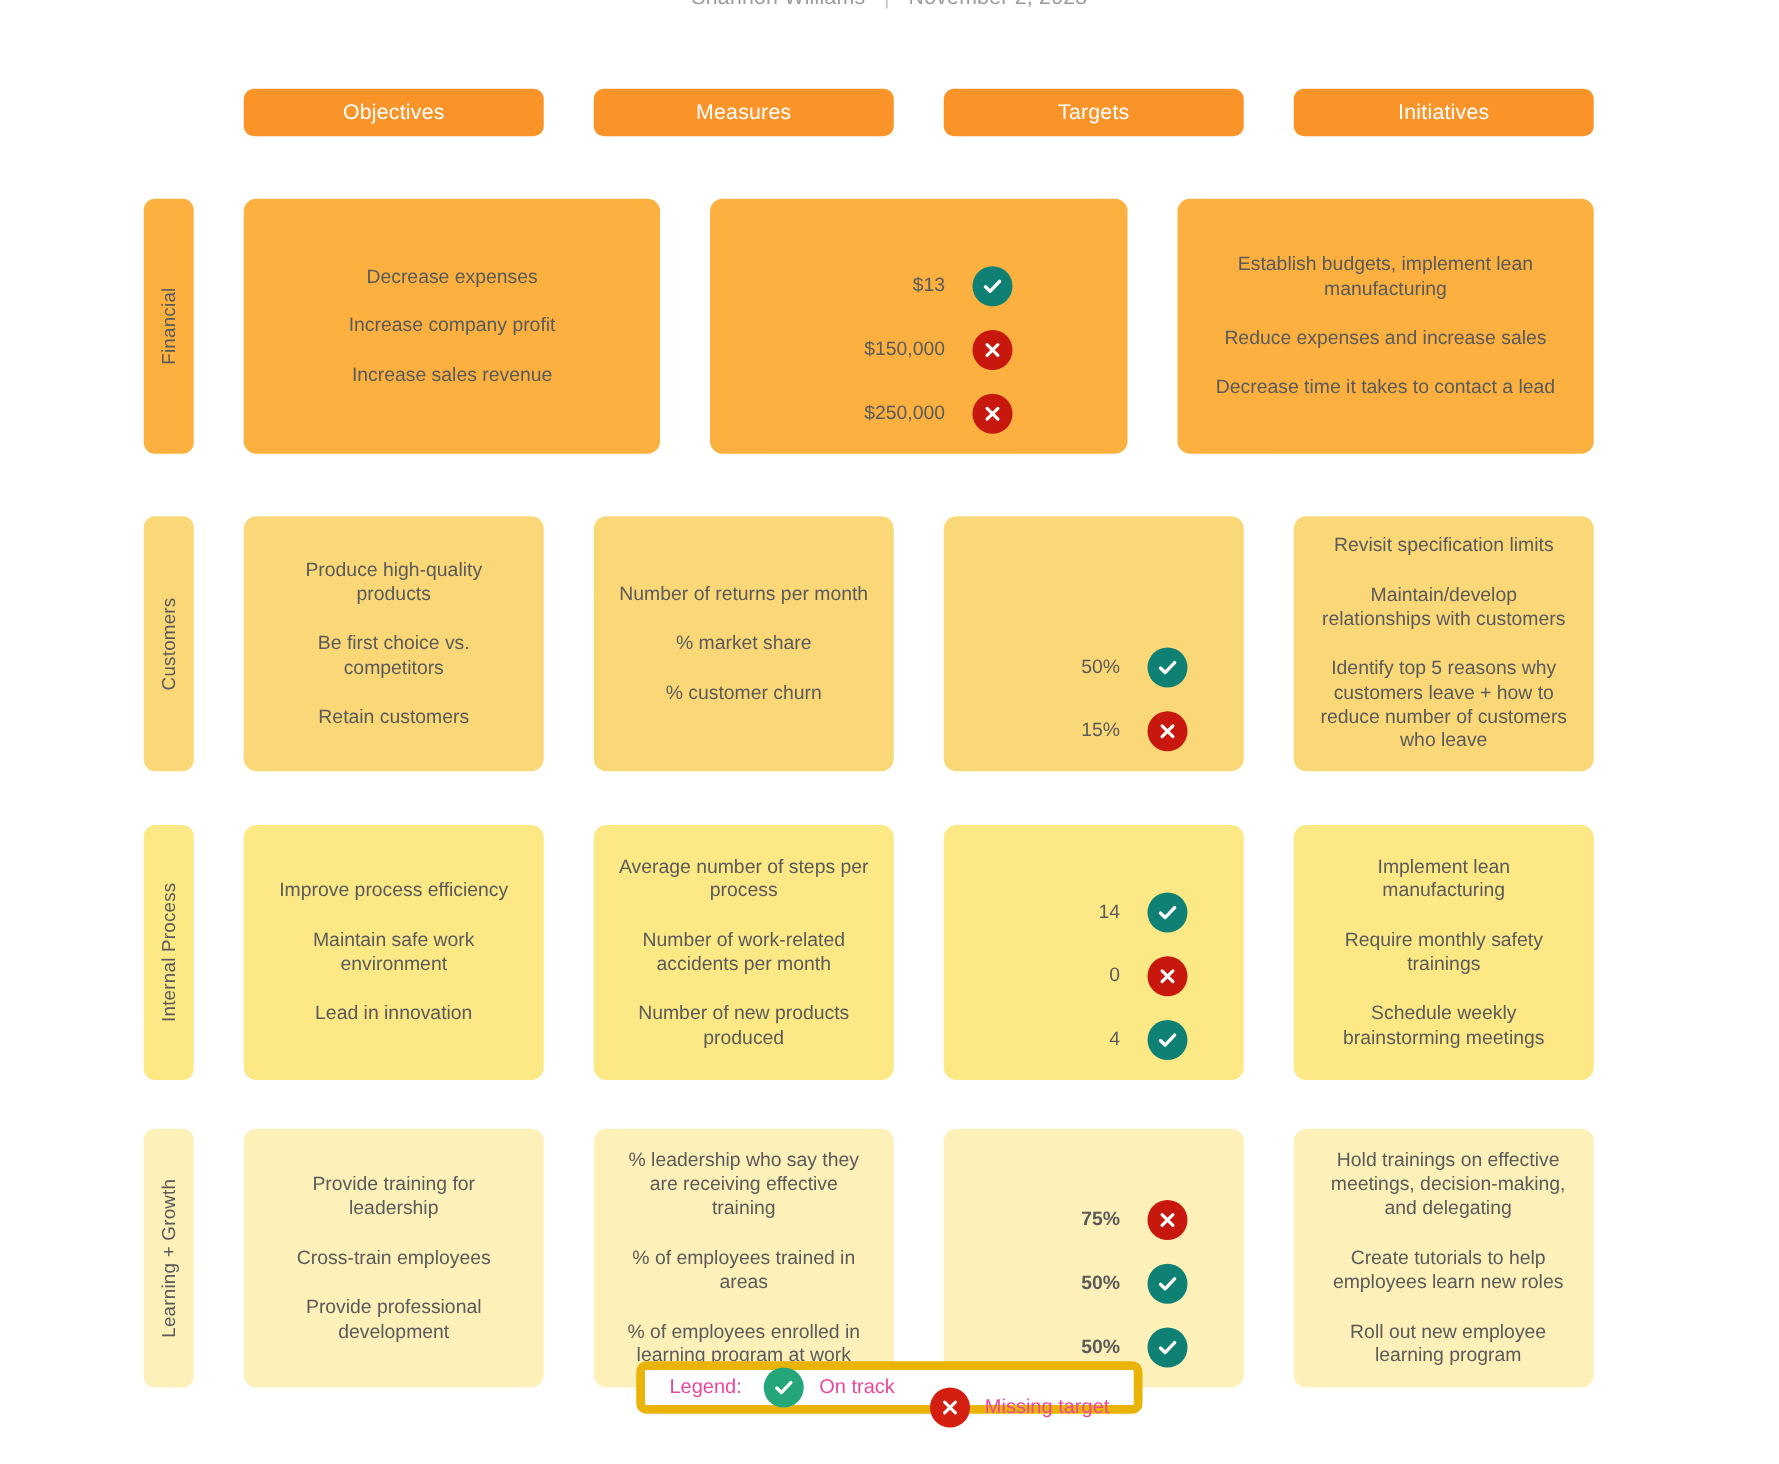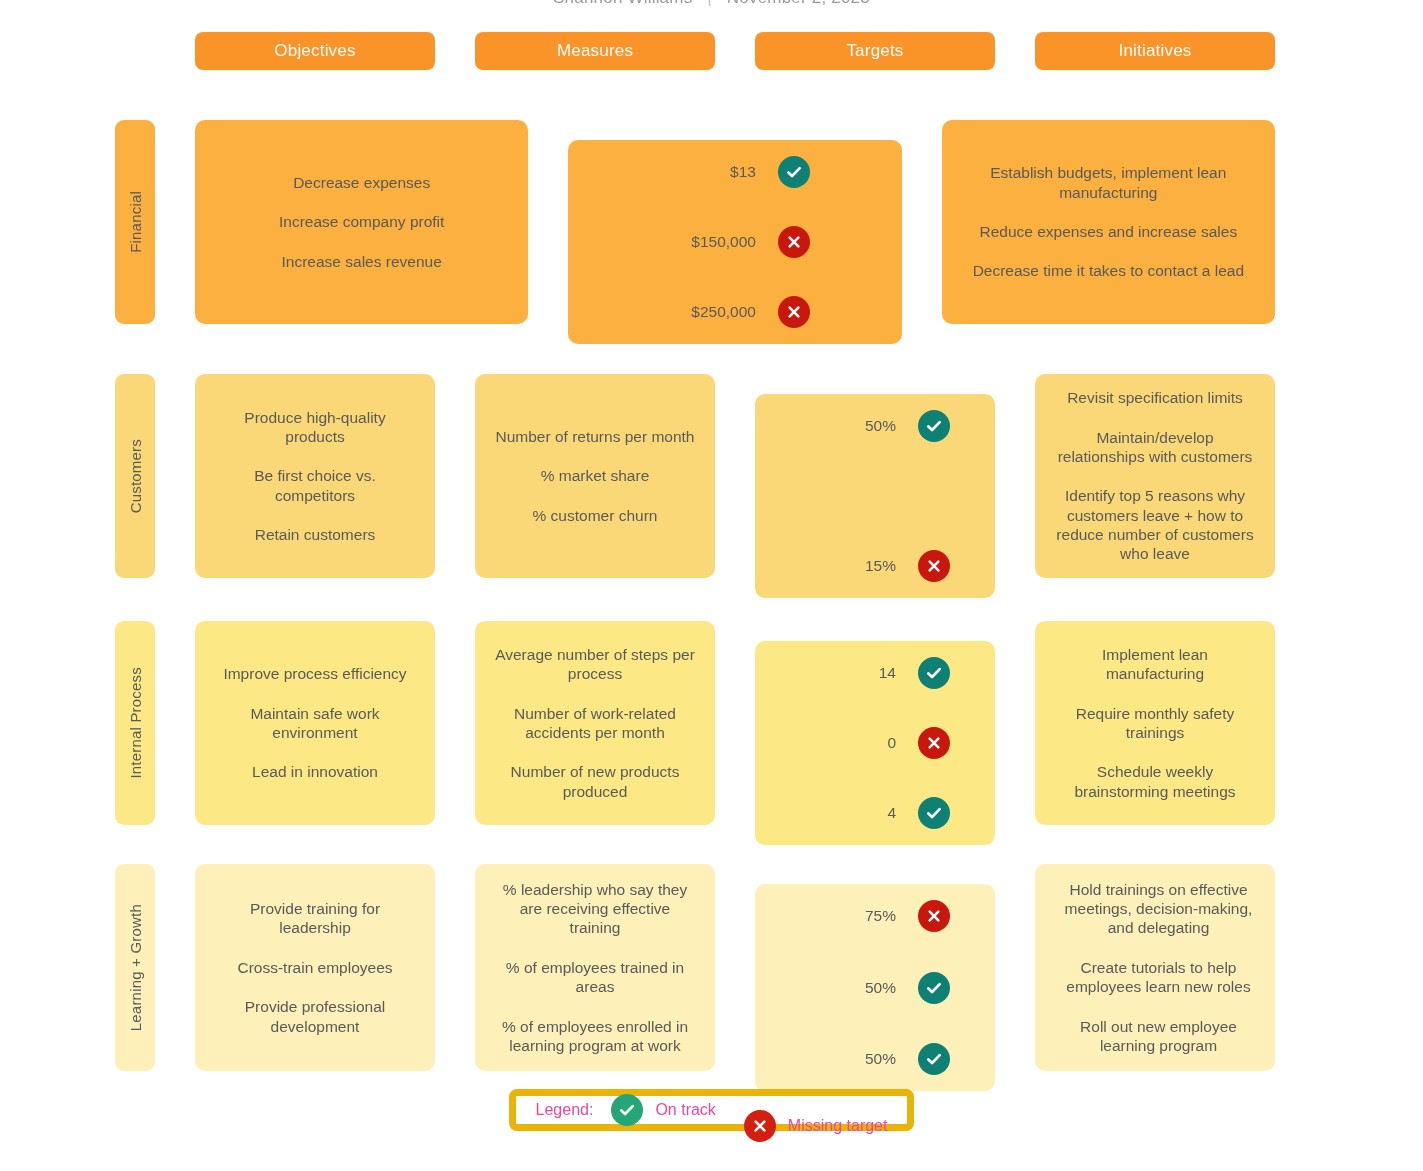--- a/index.html
+++ b/index.html
@@ -48,21 +48,21 @@
     width: 40px;
     flex: 0 0 40px;
   }
 
   .col {
     flex: 1 1 0;
     min-width: 0;
   }
 
   
-  .header-row { margin-bottom: 0; }
+  .header-row { margin-bottom: 0; margin-top: 39px; }
 
   .head-pill {
     height: 38px;
     border-radius: 8px;
     background: #fa9429;
     color: #ffffff;
     font-size: 17px;
     display: flex;
     align-items: center;
     justify-content: center;
@@ -98,23 +98,22 @@
     justify-content: center;
     text-align: center;
     font-size: 15.5px;
     line-height: 1.25;
     color: #5a5a5a;
   }
   .card .line + .line { margin-top: 20px; }
 
   
   .card.targets {
-    justify-content: space-between;
+    justify-content: flex-end;
     padding: 16px 0;
-    margin-top: 20px;
   }
   .trow {
     display: flex;
     align-items: center;
     justify-content: center;
     width: 100%;
   }
   .trow + .trow { margin-top: 19px; }
   .tval {
     width: 118px;
@@ -362,21 +361,21 @@
           </div>
         </div>
         <div class="col">
           <div class="card tint3" style="height: 100%;">
             <div class="line">% leadership who say they are receiving effective training</div>
             <div class="line">% of employees trained in areas</div>
             <div class="line">% of employees enrolled in learning program at work</div>
           </div>
         </div>
         <div class="col">
-          <div class="card targets tint3" style="height:100%;">
+          <div class="card targets tint3" style="height:100%;font-weight:bold;">
             <div class="trow">
               <span class="tval">75%</span>
               <span class="badge bad">
                 <svg width="16" height="16" viewBox="0 0 24 24" aria-hidden="true">
                   <path d="M5.5 5.5 L18.5 18.5 M18.5 5.5 L5.5 18.5" fill="none" stroke="#ffffff" stroke-width="3.8" stroke-linecap="round"></path>
                 </svg>
               </span>
             </div>
             <div class="trow">
               <span class="tval">50%</span>

